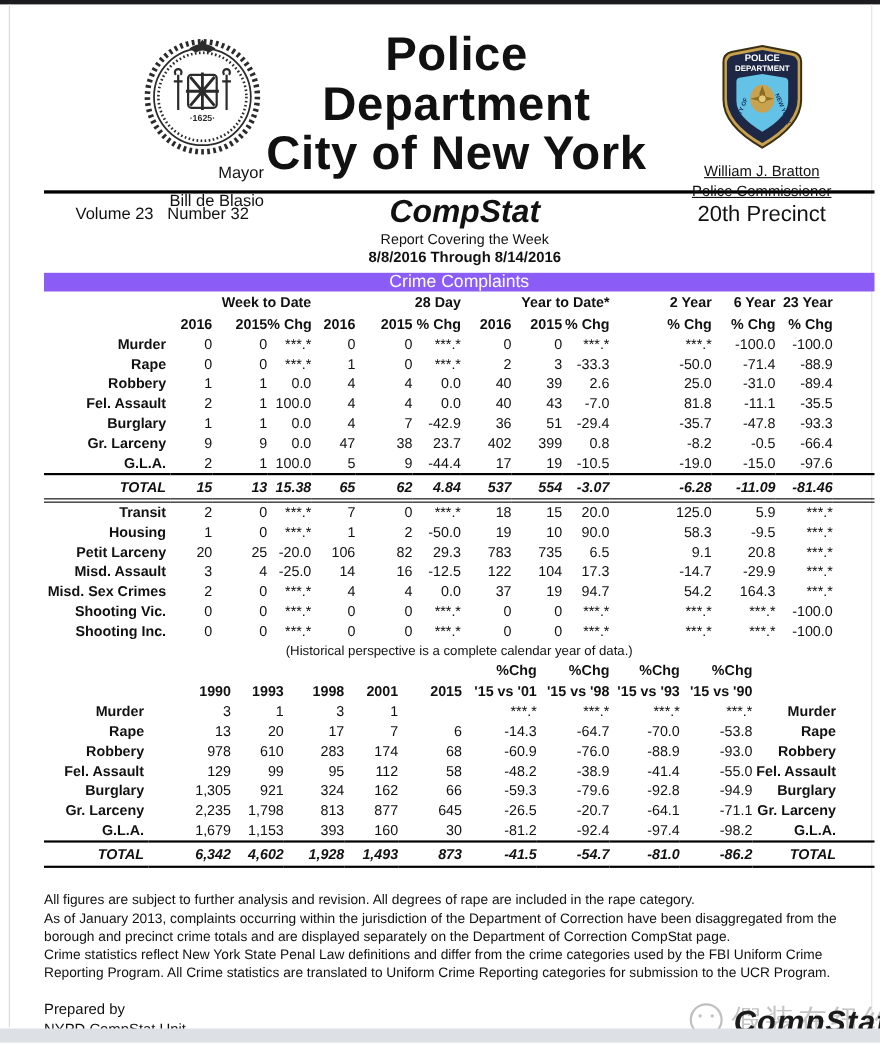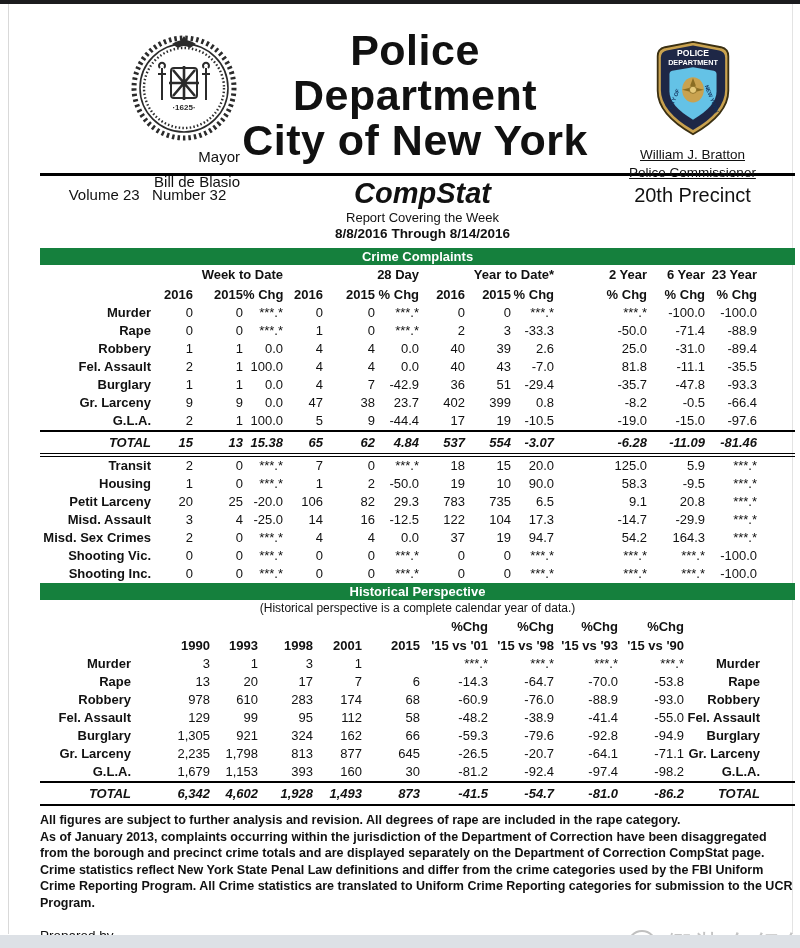--- a/index.html
+++ b/index.html
@@ -30,37 +30,37 @@
   
   .report-row{display:flex;align-items:flex-start;height:72px;}
   .report-left{width:215px;font-size:15px;padding-top:10px;text-align:center;}
   .report-mid{flex:1;text-align:center;}
   .report-right{width:205px;font-size:20px;padding-top:8px;text-align:center;}
   .compstat-title{font-size:29px;font-weight:700;font-style:italic;line-height:32px;margin-top:1px;}
   .covering{font-size:13px;line-height:16px;margin-top:1px;}
   .daterange{font-size:13.5px;font-weight:600;line-height:16px;}
 
   
-  .bar{background:#15803d;color:#fff;font-size:13px;font-weight:700;text-align:center;height:17px;line-height:17px;width:755px;}
+  .bar{background:#8b5cf6;color:#fff;font-size:16px;font-weight:400;text-align:center;height:17px;line-height:17px;width:755px;}
 
   
   table{border-collapse:collapse;table-layout:fixed;width:755px;}
   td{padding:0;font-size:13px;height:18px;line-height:18px;white-space:nowrap;overflow:visible;}
   .num{text-align:right;}
   .lbl{text-align:right;font-weight:700;padding-right:4px;}
   .ghead td{font-weight:700;font-size:13px;height:20px;}
   .shead td{font-weight:700;font-size:13px;height:19px;}
   .gc{text-align:right;font-weight:700;}
   tr.total-row td{border-top:2px solid #000;border-bottom:4px double #000;font-style:italic;font-weight:700;height:21px;}
   tr.htotal-row td{border-top:2px solid #000;border-bottom:2px solid #000;font-style:italic;font-weight:700;height:21px;}
   .hist-note{font-size:12px;text-align:center;height:17px;line-height:17px;width:755px;}
   .rlbl{text-align:right;font-weight:700;padding-right:35px;}
 
   
-  .footnotes{margin-top:6px;width:755px;font-size:12.5px;line-height:16.5px;font-weight:bold;}
+  .footnotes{margin-top:21px;width:755px;font-size:12.5px;line-height:16.5px;}
   .footnotes p{margin:0 0 0 0;}
   .footer{display:flex;margin-top:16px;width:755px;align-items:flex-start;}
   .prepared{font-size:13.5px;line-height:18px;}
   .watermark{margin-left:auto;position:relative;height:44px;margin-right:-20px;}
   .wm-face{display:inline-block;width:26px;height:26px;border:2px solid #c0c0c0;border-radius:50%;position:relative;vertical-align:middle;margin-right:8px;}
   .wm-face::before,.wm-face::after{content:"";position:absolute;top:8px;width:3px;height:3px;border-radius:50%;background:#c0c0c0;}
   .wm-face::before{left:6px;}
   .wm-face::after{right:6px;}
   .wm-cn{font-size:27px;color:#c4c4c4;letter-spacing:3px;vertical-align:middle;}
   .wm-logo{position:absolute;left:40px;top:4px;font-size:28px;font-weight:700;font-style:italic;color:#1a1a1a;letter-spacing:1px;}
@@ -415,21 +415,20 @@
           <td class="num">0</td>
           <td class="num">***.*</td>
           <td class="num">***.*</td>
           <td class="num">***.*</td>
           <td class="num">-100.0</td>
           <td></td>
         </tr>
       </tbody>
   </table>
 
-  <div class="bar">Historical Perspective</div>
   <div class="hist-note">(Historical perspective is a complete calendar year of data.)</div>
 
   <table>
     <colgroup>
       <col style="width:95px">
         <col style="width:75px">
         <col style="width:48px">
         <col style="width:55px">
       <col style="width:49px">
         <col style="width:58px">

